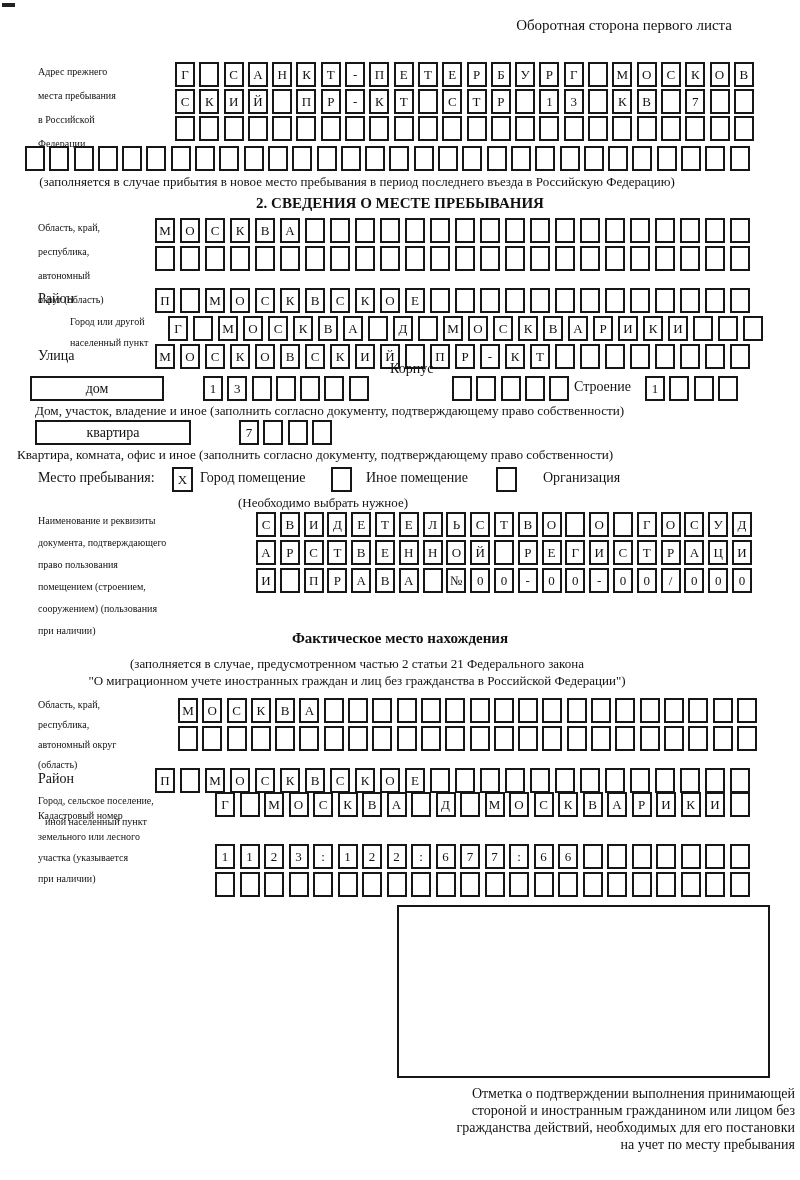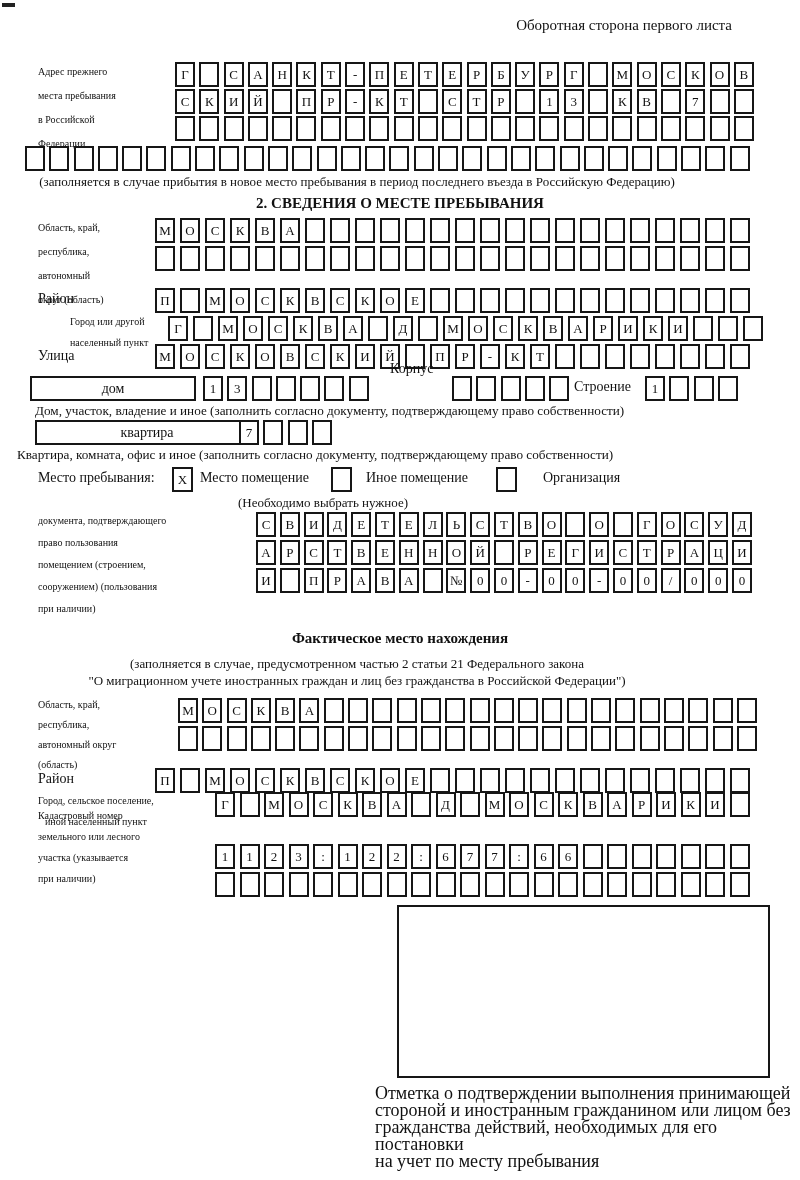--- a/index.html
+++ b/index.html
@@ -21,22 +21,22 @@
   .checkbox{position:absolute;width:21px;height:25px;border:2px solid #161616;box-sizing:border-box;
         display:flex;align-items:center;justify-content:center;font-size:13px;background:#fff;}
   .boxfield{position:absolute;height:25px;border:2px solid #161616;box-sizing:border-box;
         display:flex;align-items:center;justify-content:center;font-size:14px;background:#fff;}
   .inline-lbl{position:absolute;font-size:14px;white-space:nowrap;}
   .caption{position:absolute;font-size:13.2px;white-space:nowrap;}
   .note{position:absolute;left:0;width:714px;text-align:center;font-size:13px;}
   .title{position:absolute;left:0;width:800px;text-align:center;font-size:15px;font-weight:bold;}
   .stamp-box{position:absolute;left:397px;top:905px;width:373px;height:173px;
         border:2px solid #161616;box-sizing:border-box;background:#fff;}
-  .stamp-caption{position:absolute;left:375px;top:1085px;width:420px;text-align:left;
-        font-size:18px;line-height:17px;}
+  .stamp-caption{position:absolute;left:375px;top:1085px;width:420px;text-align:right;
+        font-size:14px;line-height:17px;}
 </style>
 </head>
 <body>
 
 <div class="page">
 
   <div class="corner-mark"></div>
   <div class="hdr">Оборотная сторона первого листа</div>
 
   <div class="lbl lh24" style="left:38px;top:60px;">
@@ -298,21 +298,21 @@
       <div class="cell"></div>
       <div class="cell"></div>
       <div class="cell"></div>
       <div class="cell"></div>
       <div class="cell"></div>
       <div class="cell"></div>
       <div class="cell"></div>
       <div class="cell"></div>
     </div>
 
-  <div class="boxfield" style="left:30px;top:376px;width:166px;">дом</div>
+  <div class="boxfield" style="left:30px;top:376px;width:134px;">дом</div>
   <div class="cellrow gapA" style="left:203px;top:376px;">
       <div class="cell">1</div>
       <div class="cell">3</div>
       <div class="cell"></div>
       <div class="cell"></div>
       <div class="cell"></div>
       <div class="cell"></div>
       <div class="cell"></div>
     </div>
   <div class="inline-lbl" style="left:390px;top:361px;">Корпус</div>
@@ -325,39 +325,40 @@
     </div>
   <div class="inline-lbl" style="left:574px;top:379px;">Строение</div>
   <div class="cellrow gapA" style="left:645px;top:376px;">
       <div class="cell">1</div>
       <div class="cell"></div>
       <div class="cell"></div>
       <div class="cell"></div>
     </div>
   <div class="caption" style="left:35px;top:403px;">Дом, участок, владение и иное (заполнить согласно документу, подтверждающему право собственности)</div>
 
-  <div class="boxfield" style="left:35px;top:420px;width:224px;">квартира</div>
+  <div class="boxfield" style="left:35px;top:420px;width:156px;">квартира</div>
   <div class="cellrow gapA" style="left:239px;top:420px;">
       <div class="cell">7</div>
       <div class="cell"></div>
       <div class="cell"></div>
       <div class="cell"></div>
     </div>
   <div class="caption" style="left:17px;top:447px;">Квартира, комната, офис и иное (заполнить согласно документу, подтверждающему право собственности)</div>
 
   <div class="inline-lbl" style="left:38px;top:470px;">Место пребывания:</div>
   <div class="checkbox" style="left:172px;top:467px;">X</div>
-  <div class="inline-lbl" style="left:200px;top:470px;">Место помещение</div>
+  <div class="inline-lbl" style="left:200px;top:470px;">Город помещение</div>
   <div class="checkbox" style="left:331px;top:467px;"></div>
   <div class="inline-lbl" style="left:366px;top:470px;">Иное помещение</div>
   <div class="checkbox" style="left:496px;top:467px;"></div>
   <div class="inline-lbl" style="left:543px;top:470px;">Организация</div>
   <div class="caption" style="left:238px;top:495px;font-size:13px;">(Необходимо выбрать нужное)</div>
 
   <div class="lbl" style="left:38px;top:510px;">
+      <div>Наименование и реквизиты</div>
       <div>документа, подтверждающего</div>
       <div>право пользования</div>
       <div>помещением (строением,</div>
       <div>сооружением) (пользования</div>
       <div>при наличии)</div>
     </div>
   <div class="cellrow gap38" style="left:256px;top:512px;">
       <div class="cell">С</div>
       <div class="cell">В</div>
       <div class="cell">И</div>

